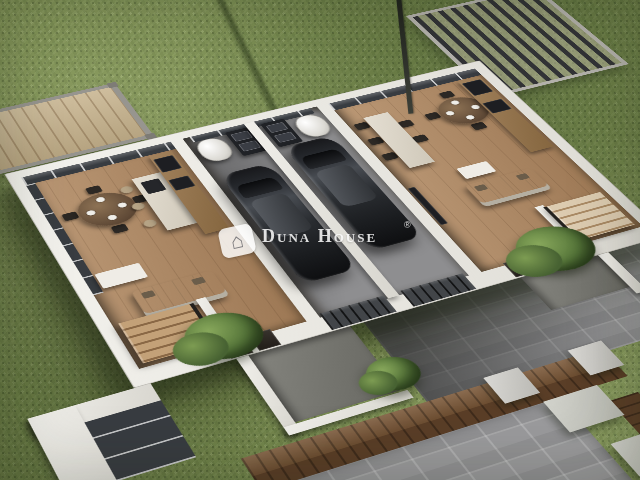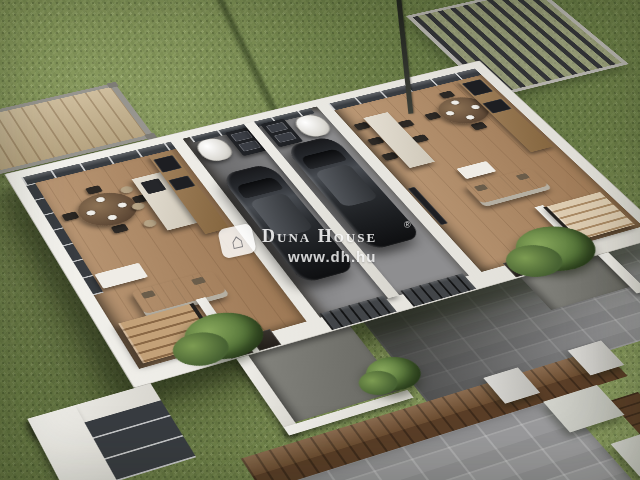--- a/index.html
+++ b/index.html
@@ -299,17 +299,16 @@
     <div class="bush" style="left:616px;top:574px;width:80px;height:76px;"></div>
     <div class="bush" style="left:396px;top:696px;width:50px;height:48px;"></div>
   </div>
 
   <div class="mast"></div>
 
   <div class="wm">
     <div class="wm-logo">⌂</div>
     <div class="wm-brand">Duna House</div>
     <div class="wm-reg">®</div>
-    <div class="wm-url">www.dh.hu</div>
   </div>
 
   <div class="vignette"></div>
 </div>
 
 </body></html>

